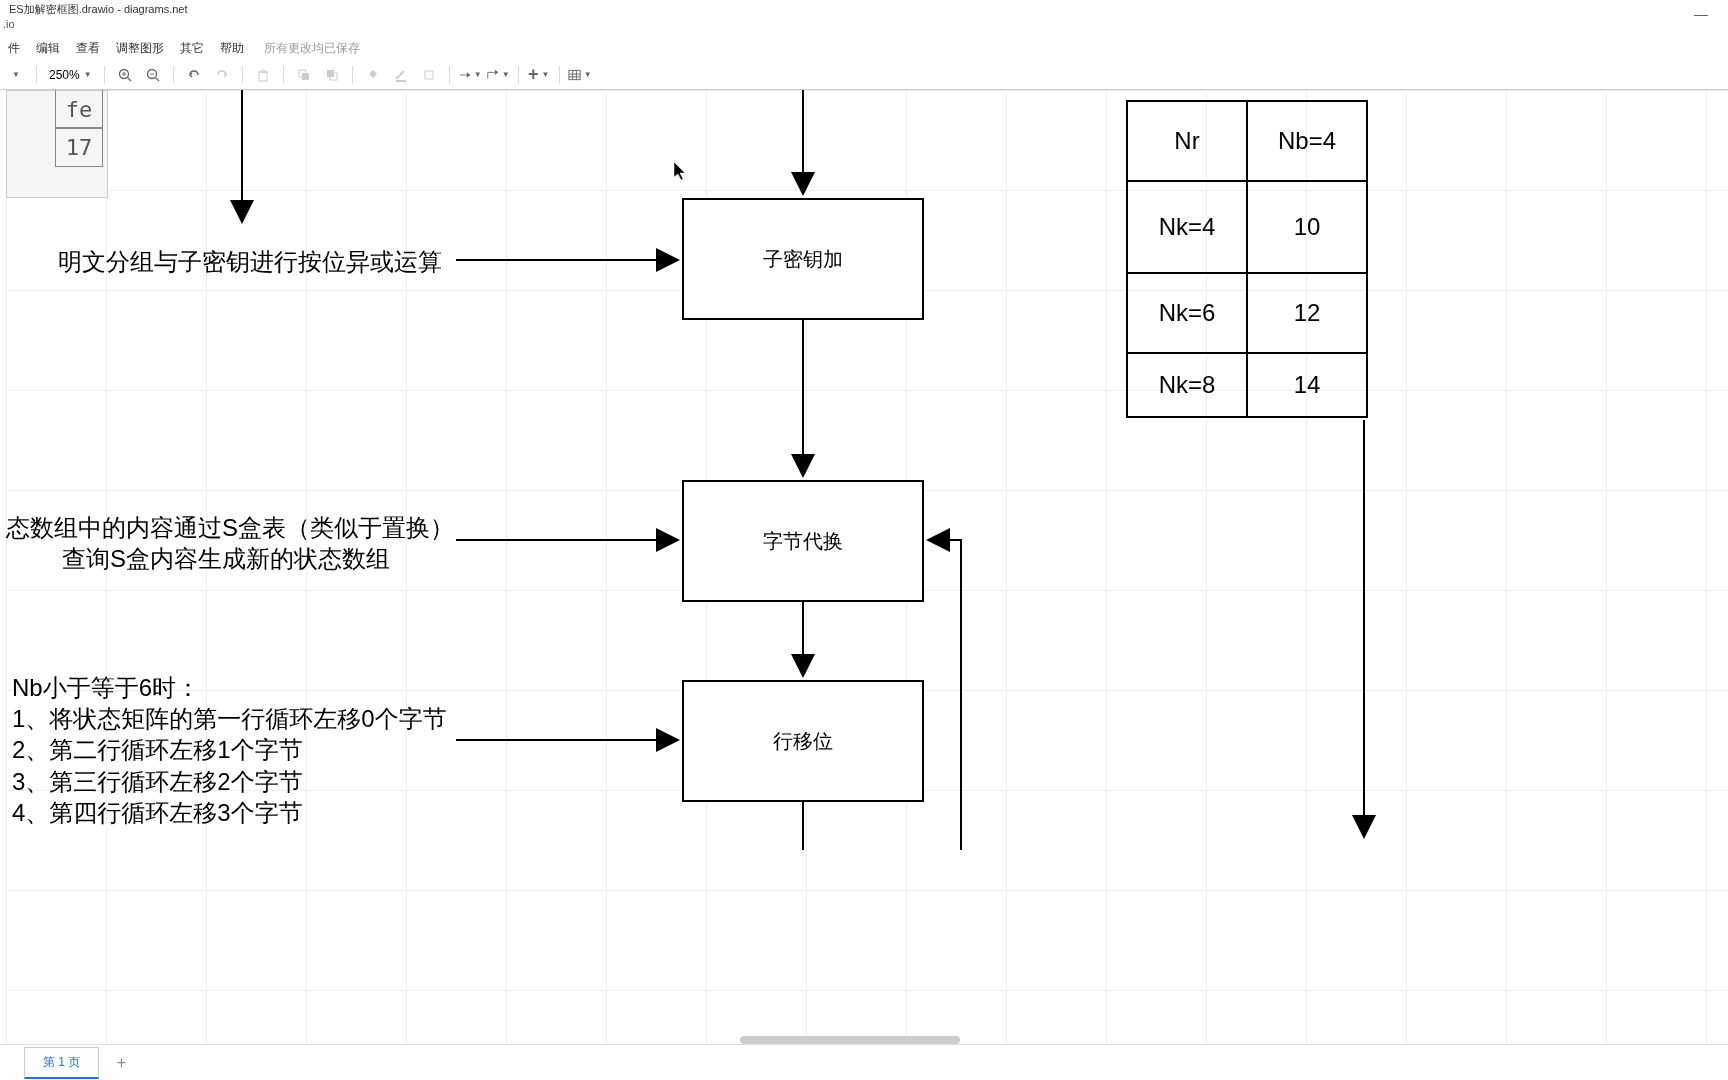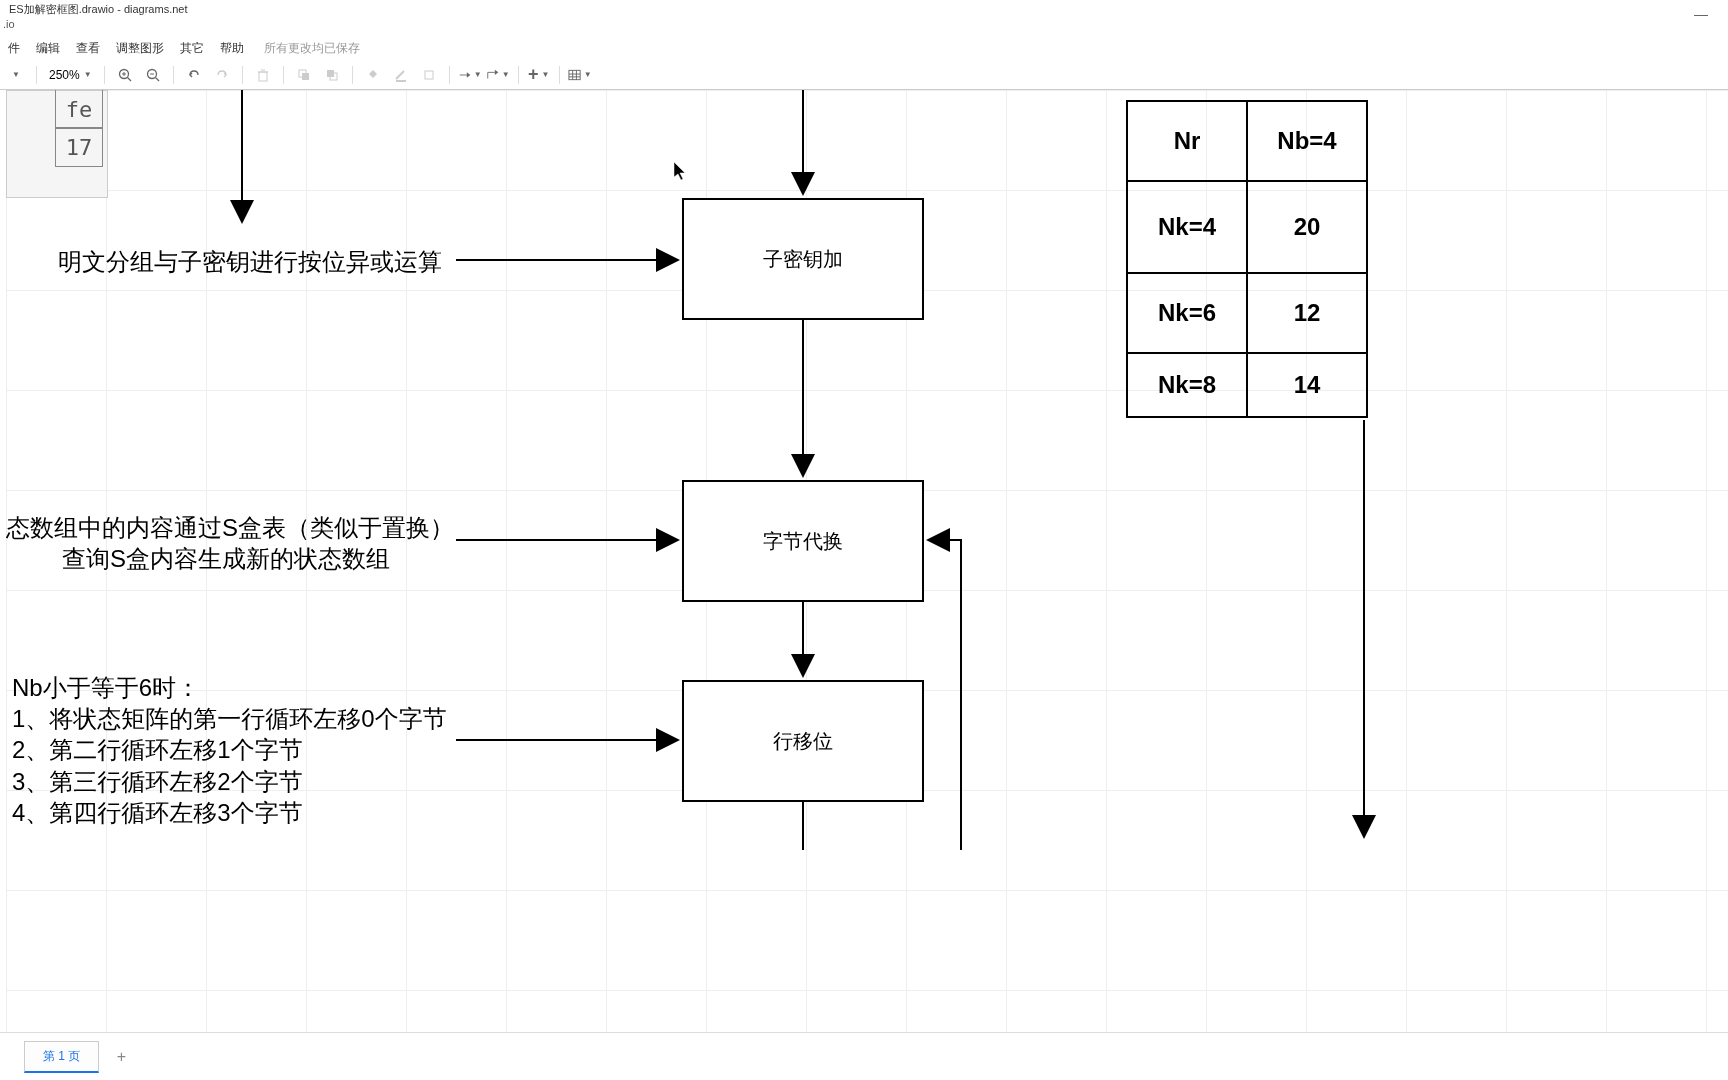--- a/index.html
+++ b/index.html
@@ -17,23 +17,23 @@
 .dd-arrow { font-size: 8px; color: #666; }
 .canvas { position: absolute; top: 90px; left: 0; right: 0; bottom: 36px; overflow: hidden; background-image: linear-gradient(#eee 1px, transparent 1px), linear-gradient(90deg, #eee 1px, transparent 1px); background-size: 100px 100px; margin-left: 6px; }
 .thumb { position: absolute; top: 0; left: 0; width: 102px; height: 108px; background: #f5f5f5; border: 1px solid #ccc; }
 .thumb-cell { position: absolute; left: 48px; width: 48px; height: 40px; border: 1px solid #888; display: flex; align-items: center; justify-content: center; font-family: monospace; font-size: 22px; color: #555; }
 .thumb-cell.c1 { top: -2px; }
 .thumb-cell.c2 { top: 36px; }
 .flow-box { position: absolute; border: 2px solid #000; background: #fff; display: flex; align-items: center; justify-content: center; font-size: 20px; }
 .flow-text { position: absolute; font-size: 24px; color: #000; line-height: 1.3; }
 svg.arrows { position: absolute; top: 0; left: 0; width: 100%; height: 100%; pointer-events: none; }
 .param-table { position: absolute; border-collapse: collapse; font-size: 24px; }
-.param-table td { border: 2px solid #000; text-align: center; padding: 0; font-weight: bold; }
+.param-table td { border: 2px solid #000; text-align: center; padding: 0; }
 .cursor { position: absolute; width: 14px; height: 20px; pointer-events: none; z-index: 100; }
-.footer { position: absolute; bottom: 0; left: 0; right: 0; height: 48px; border-top: 1px solid #ddd; background: #fff; display: flex; align-items: center; padding-left: 24px; }
+.footer { position: absolute; bottom: 0; left: 0; right: 0; height: 36px; border-top: 1px solid #ddd; background: #fff; display: flex; align-items: center; padding-left: 24px; }
 .page-tab { padding: 6px 18px; border: 1px solid #ccc; border-bottom: 2px solid #1a73e8; color: #1a73e8; font-size: 12px; background: #fdfdfd; cursor: pointer; }
 .add-page { margin-left: 12px; font-size: 16px; color: #888; cursor: pointer; width: 20px; height: 20px; display: flex; align-items: center; justify-content: center; }
 .minimize-btn { position: absolute; top: 6px; right: 20px; font-size: 14px; color: #666; cursor: pointer; }
 .hscroll-thumb { position: absolute; bottom: 36px; left: 740px; width: 220px; height: 8px; background: #ccc; border-radius: 4px; }
 </style>
 </head>
 <body>
 
 <div class="title-bar">
   <span>ES加解密框图.drawio - diagrams.net</span>
@@ -205,21 +205,21 @@
 4、第四行循环左移3个字节</div>
 
   <table class="param-table" style="left:1120px;top:10px">
     <tbody>
         <tr>
       <td style="width:120px;height:80px">Nr</td>
       <td style="width:120px">Nb=4</td>
     </tr>
     <tr>
       <td style="height:92px">Nk=4</td>
-      <td>20</td>
+      <td>10</td>
     </tr>
     <tr>
       <td style="height:80px">Nk=6</td>
       <td>12</td>
     </tr>
     <tr>
       <td style="height:64px">Nk=8</td>
       <td>14</td>
     </tr>
   </tbody>

